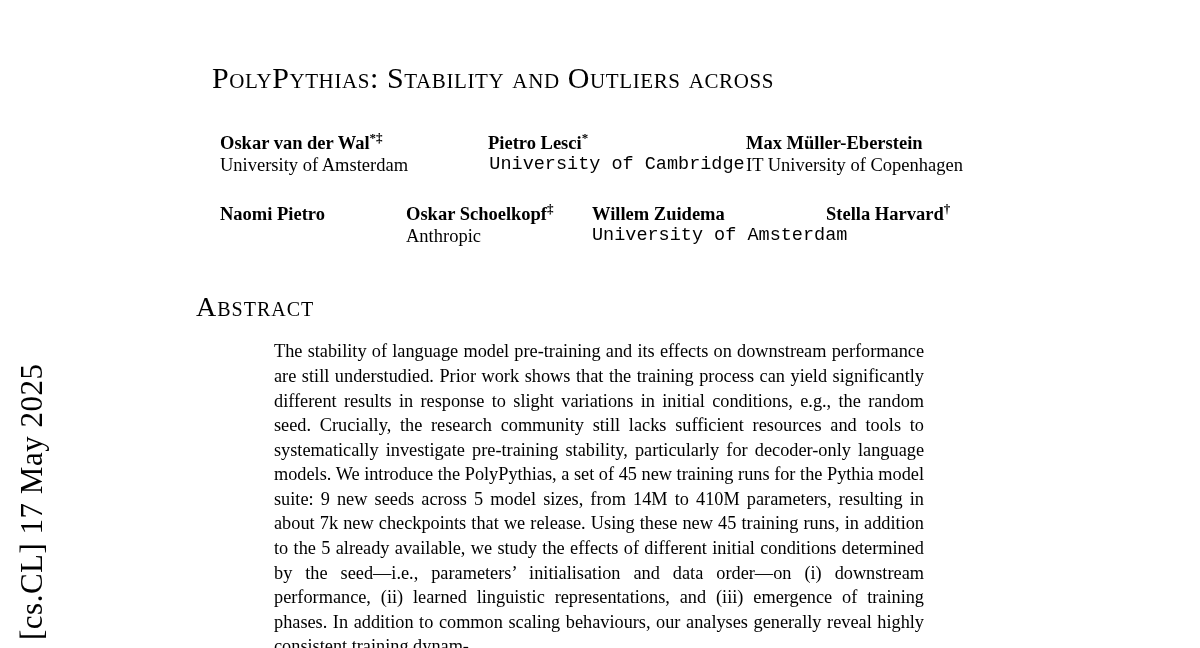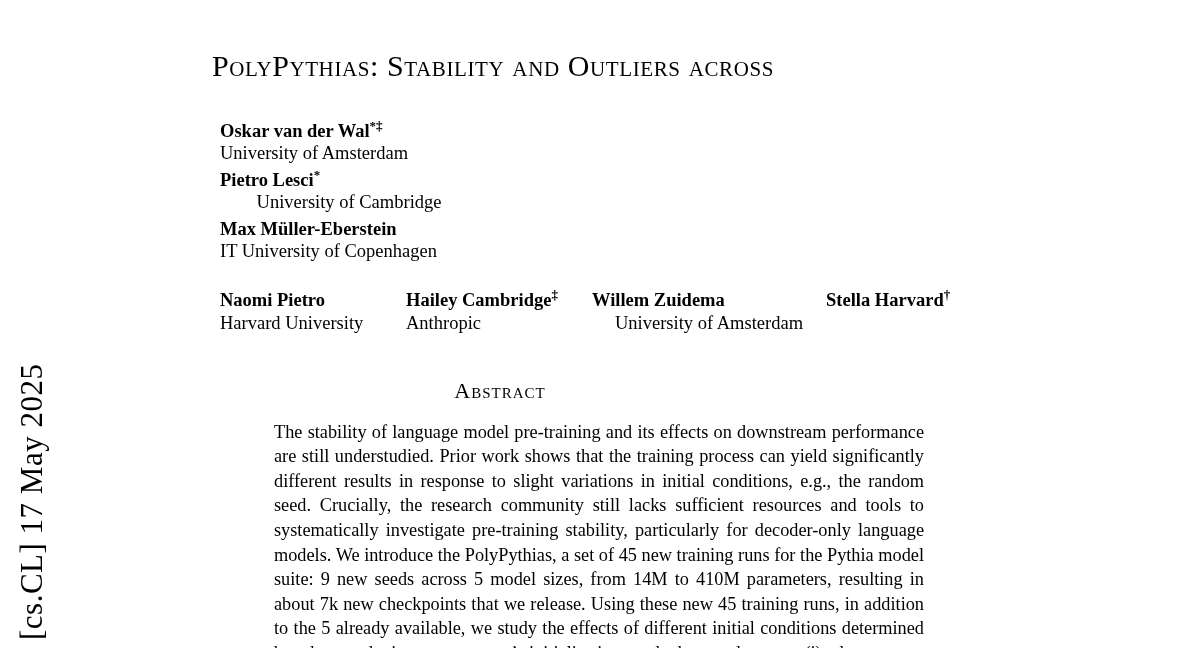--- a/index.html
+++ b/index.html
@@ -37,21 +37,21 @@
     font-size: 31px;
     letter-spacing: 0.5px;
     white-space: nowrap;
     color: #000;
   }
 
   
   .page {
     position: absolute;
     left: 196px;
-    top: 0;
+    top: 12px;
     width: 806px;
     height: 476px;
   }
 
   .title {
     margin: 46px 0 0 0;
     font-family: "Liberation Serif", serif;
     font-size: 30px;
     line-height: 39px;
     font-variant: small-caps;
@@ -63,61 +63,61 @@
   .title .l2 { display: block; }
 
   
   .authors {
     margin-top: 30px;
   }
   .author-row {
     display: flex;
     margin-bottom: 10px;
   }
-  .author-row.row1 { padding-left: 24px; flex-direction: column; }
+  .author-row.row1 { padding-left: 24px; }
   .author-row.row2 { padding-left: 24px; margin-top: 22px; }
 
   .author {
     font-size: 18.5px;
     line-height: 22px;
   }
   .author .name {
     font-weight: bold;
     display: block;
     white-space: nowrap;
   }
   .author .aff {
     display: block;
     white-space: nowrap;
   }
   .author .sym {
     font-weight: bold;
     font-size: 13px;
     vertical-align: super;
   }
-  .author .aff.center { text-align: center; }
+  .author .aff.center { text-align: center; font-family: Liberation Mono, monospace; }
   .author .name.center { text-align: left; }
 
   
   .r1c1 { width: 268px; }
   .r1c2 { width: 258px; }
   .r1c3 { width: 240px; }
 
   
   .r2c1 { width: 186px; }
   .r2c2 { width: 186px; }
   .r2c3 { width: 234px; }
   .r2c4 { width: 160px; }
 
   
   .abstract-heading {
     margin-top: 44px;
-    text-align: center;
+    text-align: left;
     font-variant: small-caps;
-    font-size: 22px;
+    font-size: 28px;
     letter-spacing: 1px;
     padding-right: 198px;
   }
   .abstract-body {
     margin: 16px 0 0 78px;
     width: 650px;
     font-size: 18.3px;
     line-height: 24.6px;
     text-align: justify;
     text-justify: inter-word;
@@ -150,24 +150,23 @@
       </div>
       <div class="author r1c3">
         <span class="name"><span>Max Müller-Eberstein</span><span class="sym"></span></span>
         <span class="aff">IT University of Copenhagen</span>
       </div>
     </div>
 
     <div class="author-row row2">
       <div class="author r2c1">
         <span class="name"><span>Naomi Pietro</span><span class="sym"></span></span>
-        <span class="aff">Harvard University</span>
       </div>
       <div class="author r2c2">
-        <span class="name"><span>Hailey Cambridge</span><span class="sym">‡</span></span>
+        <span class="name"><span>Oskar Schoelkopf</span><span class="sym">‡</span></span>
         <span class="aff">Anthropic</span>
       </div>
       <div class="author r2c3">
         <span class="name center"><span>Willem Zuidema</span><span class="sym"></span></span>
         <span class="aff center">University of Amsterdam</span>
       </div>
       <div class="author r2c4">
         <span class="name"><span>Stella Harvard</span><span class="sym">†</span></span>
       </div>
     </div>

